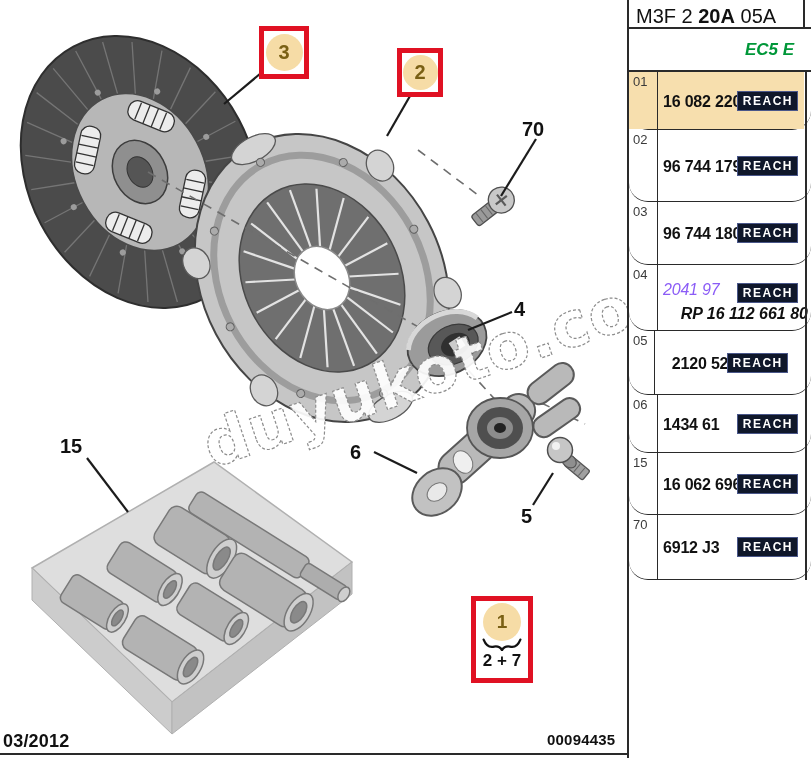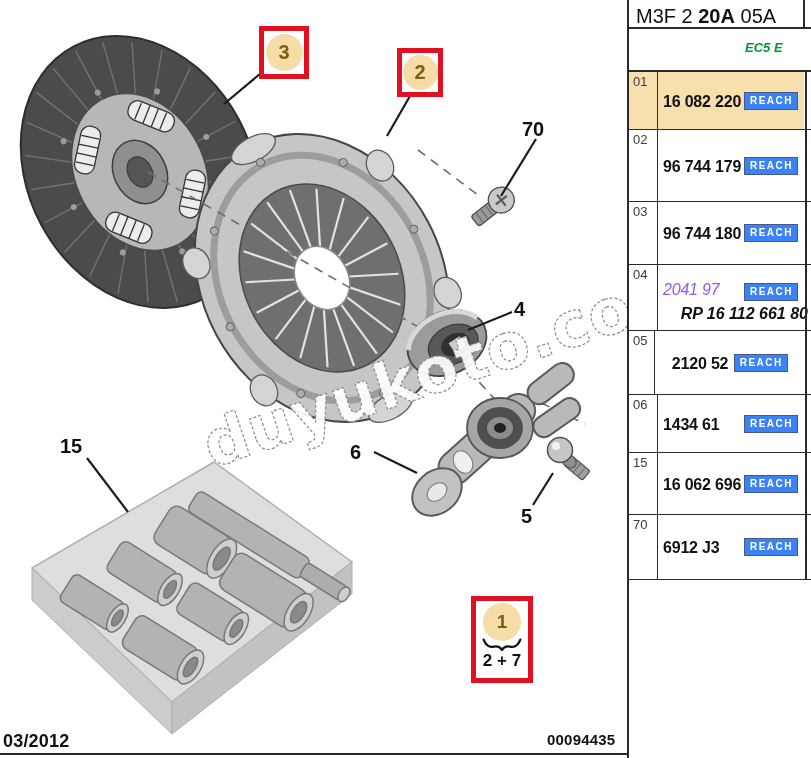--- a/index.html
+++ b/index.html
@@ -15,33 +15,33 @@
   
   .callout{position:absolute;background:#fff;border:5px solid #e01123;display:flex;align-items:center;justify-content:center;box-sizing:border-box;}
   .callout .disc{background:#f6dca6;border-radius:50%;display:flex;align-items:center;justify-content:center;
     color:#7a6014;font-weight:bold;font-size:20px;}
   .callout1{flex-direction:column;justify-content:flex-start;padding-top:2px;}
   .plus-label{font-size:17px;font-weight:bold;color:#111;line-height:1;margin-top:1px;}
   
   .panel{position:absolute;left:627px;top:0;width:220px;height:758px;border-left:2px solid #2a2a2a;box-sizing:border-box;background:#fff;}
   .panel-title{height:29px;padding:5px 0 0 7px;font-size:20px;border-bottom:2px solid #2a2a2a;box-sizing:border-box;white-space:nowrap;}
   .panel-title .b{font-weight:bold;}
-  .engine-label{position:absolute;left:116px;top:40px;font-size:13px;font-style:italic;font-weight:bold;color:#009739;white-space:nowrap;}
+  .engine-label{position:absolute;left:116px;top:40px;font-size:17px;font-style:italic;font-weight:bold;color:#009739;white-space:nowrap;}
   .ptable{position:absolute;left:0;top:70px;width:182px;border-top:2px solid #2a2a2a;}
-  .prow{display:flex;border-bottom:1.5px solid #2a2a2a;position:relative;box-sizing:border-box;}
+  .prow{display:flex;border-bottom:1.5px solid #2a2a2a;position:relative;box-sizing:border-box;border-radius:19px;}
   .numcell{width:29px;border-right:1.5px solid #2a2a2a;box-sizing:border-box;font-size:13px;color:#3a3a3a;padding:2px 0 0 4px;}
   .maincell{width:146px;position:relative;}
   .rightline{position:absolute;left:176px;top:0;bottom:0;width:1.5px;background:#2a2a2a;}
   .rightline-top{position:absolute;left:803px;top:0;height:29px;width:1.5px;background:#2a2a2a;}
   .hl{background:#f7dfae;}
   .pn{position:absolute;left:5px;top:50%;transform:translateY(-42%);font-size:16px;font-weight:bold;white-space:nowrap;letter-spacing:-0.2px;}
   .pn-italic{font-weight:normal;font-style:italic;top:16px;transform:none;color:#8b5cf6;}
   .rp{position:absolute;right:-4px;bottom:7px;font-size:16px;font-weight:bold;font-style:italic;white-space:nowrap;}
   .reach{position:absolute;right:6px;top:50%;transform:translateY(-50%);
-    background:#3b82f6;color:#fff;font-size:10px;font-weight:bold;letter-spacing:1.5px;
+    background:#0f172a;color:#fff;font-size:12px;font-weight:bold;letter-spacing:1.5px;
     padding:3px 4px 3px 5px;line-height:1;border:1px solid #4a578a;cursor:pointer;}
   .reach-high{top:18px;transform:none;}
   svg text.lbl{font-family:"Liberation Sans",sans-serif;font-weight:bold;font-size:20px;fill:#111;}
 </style>
 </head>
 <body>
 
 <div class="diagram">
 <svg width="627" height="758" viewBox="0 0 627 758" xmlns="http://www.w3.org/2000/svg">
 

